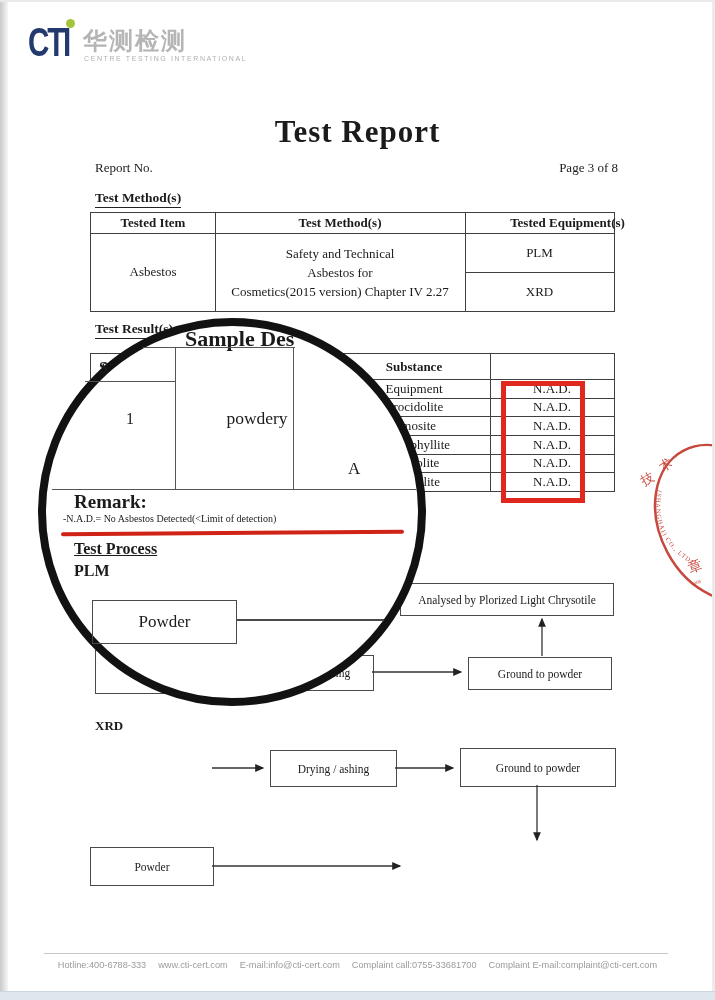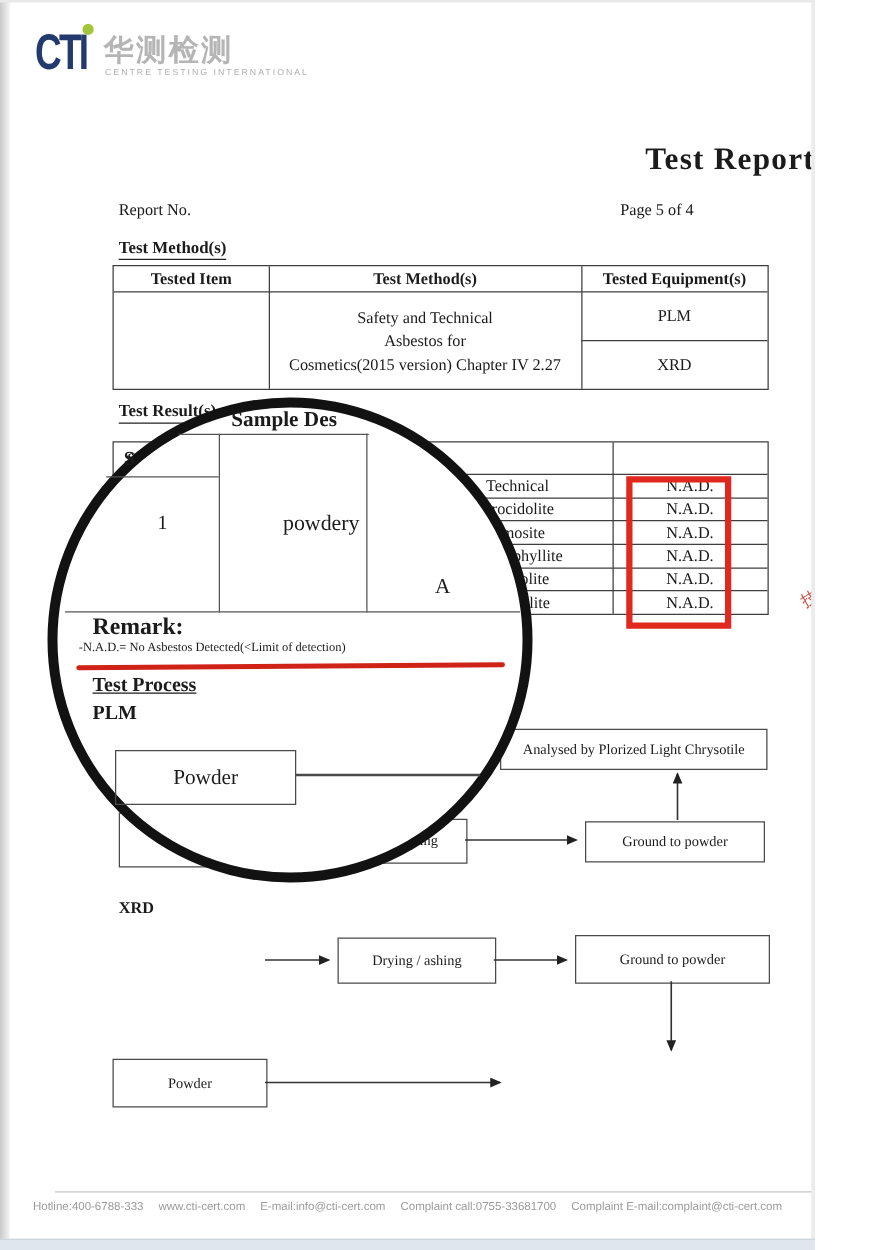--- a/index.html
+++ b/index.html
@@ -1,48 +1,48 @@
 <!DOCTYPE html>
 <html><head>
 <meta charset="utf-8">
 <style>
   html,body{margin:0;padding:0;background:#fff;}
-  .page{position:relative;width:652px;height:1000px;background:#ffffff;overflow:hidden;
+  .page{position:relative;width:715px;height:1000px;background:#ffffff;overflow:hidden;
         font-family:"Liberation Serif","DejaVu Serif",serif;color:#1b1b1b;}
   .abs{position:absolute;}
   
   .edge-left{left:0;top:0;width:8px;height:1000px;background:linear-gradient(to right,#c9c9c9,#f6f6f6);z-index:7;}
   .edge-right{right:0;top:0;width:3px;height:1000px;background:#ececec;z-index:7;}
   .edge-top{left:0;top:0;width:715px;height:2px;background:#e9e9e9;z-index:7;}
   .edge-bottom{left:0;top:991px;width:715px;height:9px;background:#dfe6ee;border-top:1px solid #ccd5e0;z-index:7;}
   
   .logo-cti{left:28px;top:22px;font-family:"Liberation Sans",sans-serif;font-weight:bold;font-size:40px;
             letter-spacing:-3px;color:#243a6e;transform:scaleX(.74);transform-origin:left top;line-height:1;}
   .logo-dot{left:66px;top:19px;width:9px;height:9px;border-radius:50%;background:#a3c53a;}
   .logo-cn{left:83px;top:29px;font-size:24px;letter-spacing:2px;color:#b5b5b5;font-weight:bold;line-height:1;}
   .logo-tag{left:84px;top:55px;font-family:"Liberation Sans",sans-serif;font-size:7px;letter-spacing:1.6px;color:#b0b0b0;}
   
-  .title{left:0;right:0;top:114px;text-align:right;font-size:25px;font-weight:bold;letter-spacing:1px;}
+  .title{left:0;right:0;top:114px;text-align:center;font-size:31px;font-weight:bold;letter-spacing:1px;}
   .report-no{left:95px;top:160px;font-size:13px;}
   .page-no{right:97px;top:160px;font-size:13px;}
   .sec-head{font-size:13.5px;font-weight:bold;border-bottom:1.5px solid #222;padding-bottom:1px;}
   .h-method{left:95px;top:190px;}
   .h-result{left:95px;top:321px;}
   
   .t1{left:90px;top:212px;width:523px;height:98px;border:1px solid #3f3f3f;}
   .t2{left:90px;top:353px;width:523px;height:137px;border:1px solid #3f3f3f;}
   .ln{position:absolute;background:#3f3f3f;}
   .cell{position:absolute;display:flex;align-items:center;justify-content:center;text-align:center;font-size:13px;}
   .bold{font-weight:bold;}
   
   .red-box{left:501px;top:381px;width:74px;height:112px;border:5px solid #e0281e;z-index:2;}
   
   .lens{left:38px;top:318px;width:372px;height:372px;border:8px solid #121212;border-radius:50%;background:#fff;z-index:5;}
   .lz{z-index:6;}
-  .lz-sampledes{left:185px;top:326px;font-size:17px;font-weight:bold;}
+  .lz-sampledes{left:185px;top:326px;font-size:22px;font-weight:bold;}
   .lz-line{background:#555;z-index:6;}
   .lz-S{left:99px;top:359px;font-size:16px;font-weight:bold;}
   .lz-1{left:100px;top:410px;width:60px;text-align:center;font-size:16px;}
   .lz-powdery{left:187px;top:408px;width:140px;text-align:center;font-size:17.5px;}
   .lz-A{left:348px;top:459px;font-size:17px;}
   .lz-remark{left:74px;top:491px;font-size:19px;font-weight:bold;}
   .lz-nad{left:63px;top:513px;font-size:10px;white-space:nowrap;}
   .lz-underline{left:61px;top:531px;width:343px;height:4px;background:#cf2318;border-radius:2px;transform:rotate(-.4deg);z-index:6;}
   .lz-process{left:74px;top:540px;font-size:16px;font-weight:bold;text-decoration:underline;}
   .lz-plm{left:74px;top:562px;font-size:16px;font-weight:bold;}
@@ -80,31 +80,32 @@
   <div class="abs edge-top"></div>
   <div class="abs edge-bottom"></div>
 
   <div class="abs logo-cti">CTI</div>
   <div class="abs logo-dot"></div>
   <div class="abs logo-cn">华测检测</div>
   <div class="abs logo-tag">CENTRE TESTING INTERNATIONAL</div>
 
   <div class="abs title">Test Report</div>
   <div class="abs report-no">Report No.</div>
-  <div class="abs page-no">Page 5 of 4</div>
+  <div class="abs page-no">Page 3 of 8</div>
 
   <div class="abs h-method sec-head">Test Method(s)</div>
   <div class="abs t1">
     <div class="ln" style="left:124px;top:0;width:1px;height:98px;"></div>
     <div class="ln" style="left:374px;top:0;width:1px;height:98px;"></div>
     <div class="ln" style="left:0;top:20px;width:523px;height:1px;"></div>
     <div class="ln" style="left:374px;top:59px;width:149px;height:1px;"></div>
     <div class="cell bold" style="left:0;top:0;width:124px;height:20px;">Tested Item</div>
     <div class="cell bold" style="left:124px;top:0;width:250px;height:20px;">Test Method(s)</div>
-    <div class="cell bold" style="left:374px;top:0;width:149px;height:20px;">Tested Equipment(s)</div>
+    <div class="cell bold" style="left:374px;top:0;width:149px;height:20px;padding-left:28px;">Tested Equipment(s)</div>
+    <div class="cell" style="left:0;top:20px;width:124px;height:78px;">Asbestos</div>
     <div class="cell" style="left:124px;top:20px;width:250px;height:78px;flex-direction:column;line-height:19px;">
       <span>Safety and Technical</span>
       <span>Asbestos for</span>
       <span>Cosmetics(2015 version) Chapter IV 2.27</span>
     </div>
     <div class="cell" style="left:374px;top:20px;width:149px;height:39px;">PLM</div>
     <div class="cell" style="left:374px;top:59px;width:149px;height:39px;">XRD</div>
   </div>
 
   <div class="abs h-result sec-head">Test Result(s)</div>
@@ -112,21 +113,22 @@
     <div class="ln" style="left:247px;top:0;width:1px;height:137px;"></div>
     <div class="ln" style="left:399px;top:0;width:1px;height:137px;"></div>
     <div class="ln" style="left:0;top:25px;width:523px;height:1px;"></div>
     <div class="ln" style="left:247px;top:44px;width:276px;height:1px;"></div>
     <div class="ln" style="left:247px;top:62px;width:276px;height:1px;"></div>
     <div class="ln" style="left:247px;top:81px;width:276px;height:1px;"></div>
     <div class="ln" style="left:247px;top:100px;width:276px;height:1px;"></div>
     <div class="ln" style="left:247px;top:118px;width:276px;height:1px;"></div>
     <div class="cell bold" style="left:0;top:0;width:85px;height:25px;">Sample No.</div>
     <div class="cell bold" style="left:85px;top:0;width:162px;height:25px;">Sample Description</div>
-    <div class="cell" style="left:247px;top:25px;width:152px;height:19px;">Technical</div>
+    <div class="cell bold" style="left:247px;top:0;width:152px;height:25px;">Substance</div>
+    <div class="cell" style="left:247px;top:25px;width:152px;height:19px;">Equipment</div>
     <div class="cell" style="left:247px;top:44px;width:152px;height:18px;">Crocidolite</div>
     <div class="cell" style="left:247px;top:62px;width:152px;height:19px;">Amosite</div>
     <div class="cell" style="left:247px;top:81px;width:152px;height:19px;">Anthophyllite</div>
     <div class="cell" style="left:247px;top:100px;width:152px;height:18px;">Tremolite</div>
     <div class="cell" style="left:247px;top:118px;width:152px;height:19px;">Actinolite</div>
     <div class="cell" style="left:399px;top:25px;width:124px;height:19px;">N.A.D.</div>
     <div class="cell" style="left:399px;top:44px;width:124px;height:18px;">N.A.D.</div>
     <div class="cell" style="left:399px;top:62px;width:124px;height:19px;">N.A.D.</div>
     <div class="cell" style="left:399px;top:81px;width:124px;height:19px;">N.A.D.</div>
     <div class="cell" style="left:399px;top:100px;width:124px;height:18px;">N.A.D.</div>

